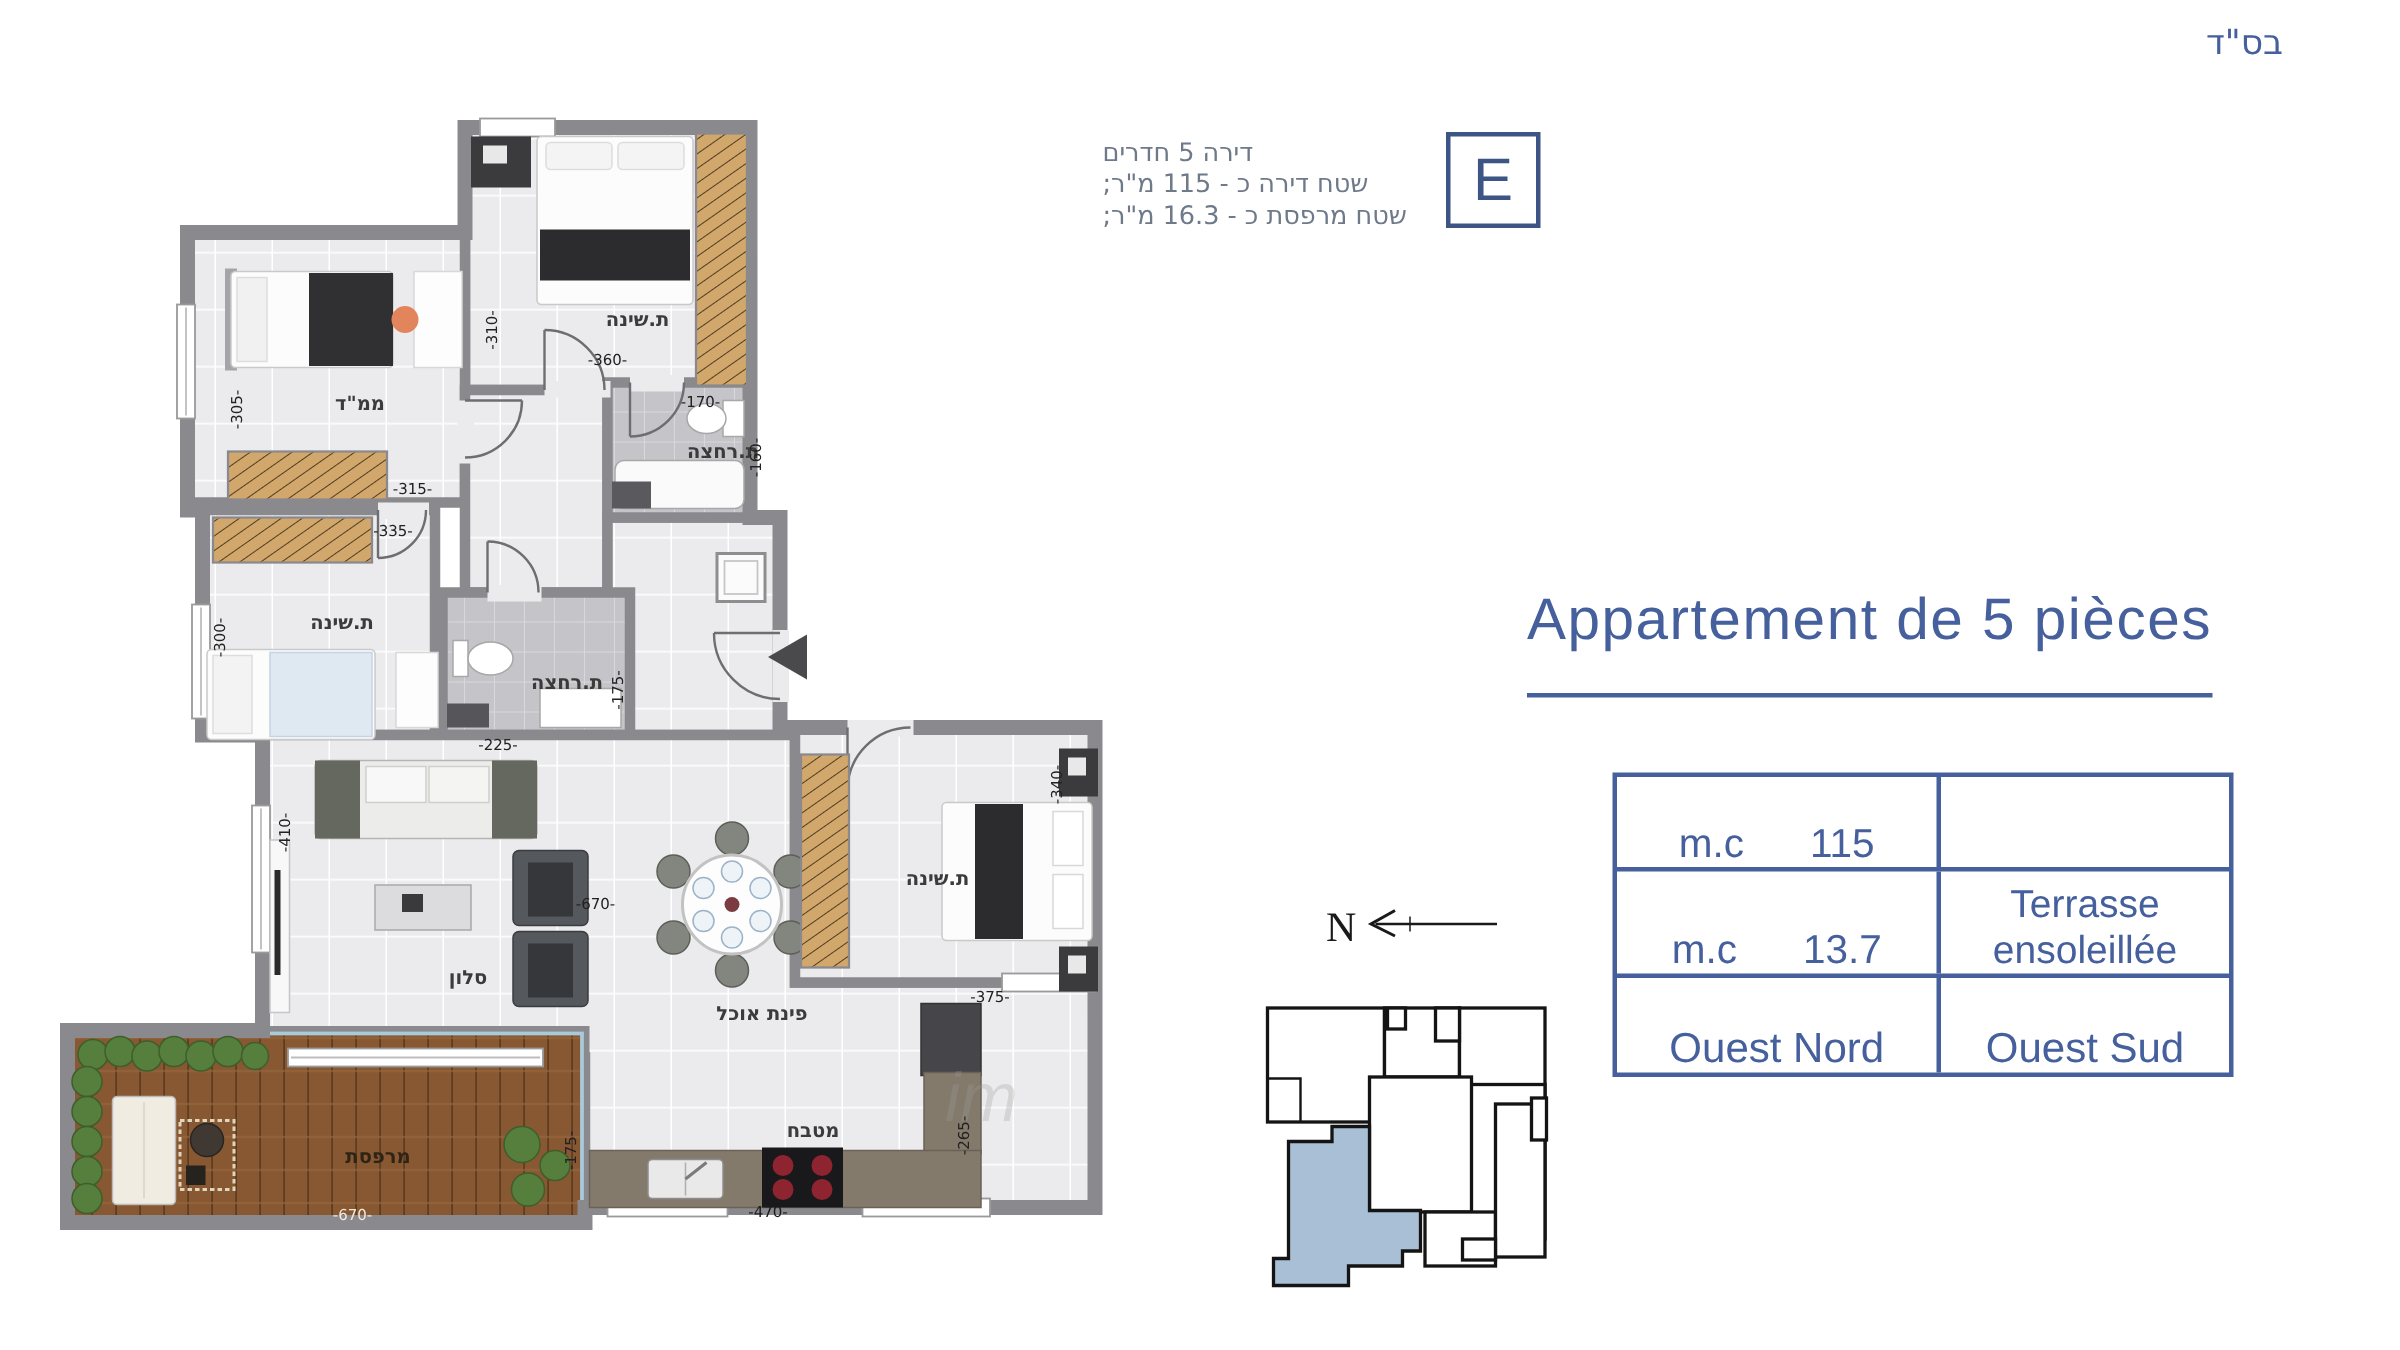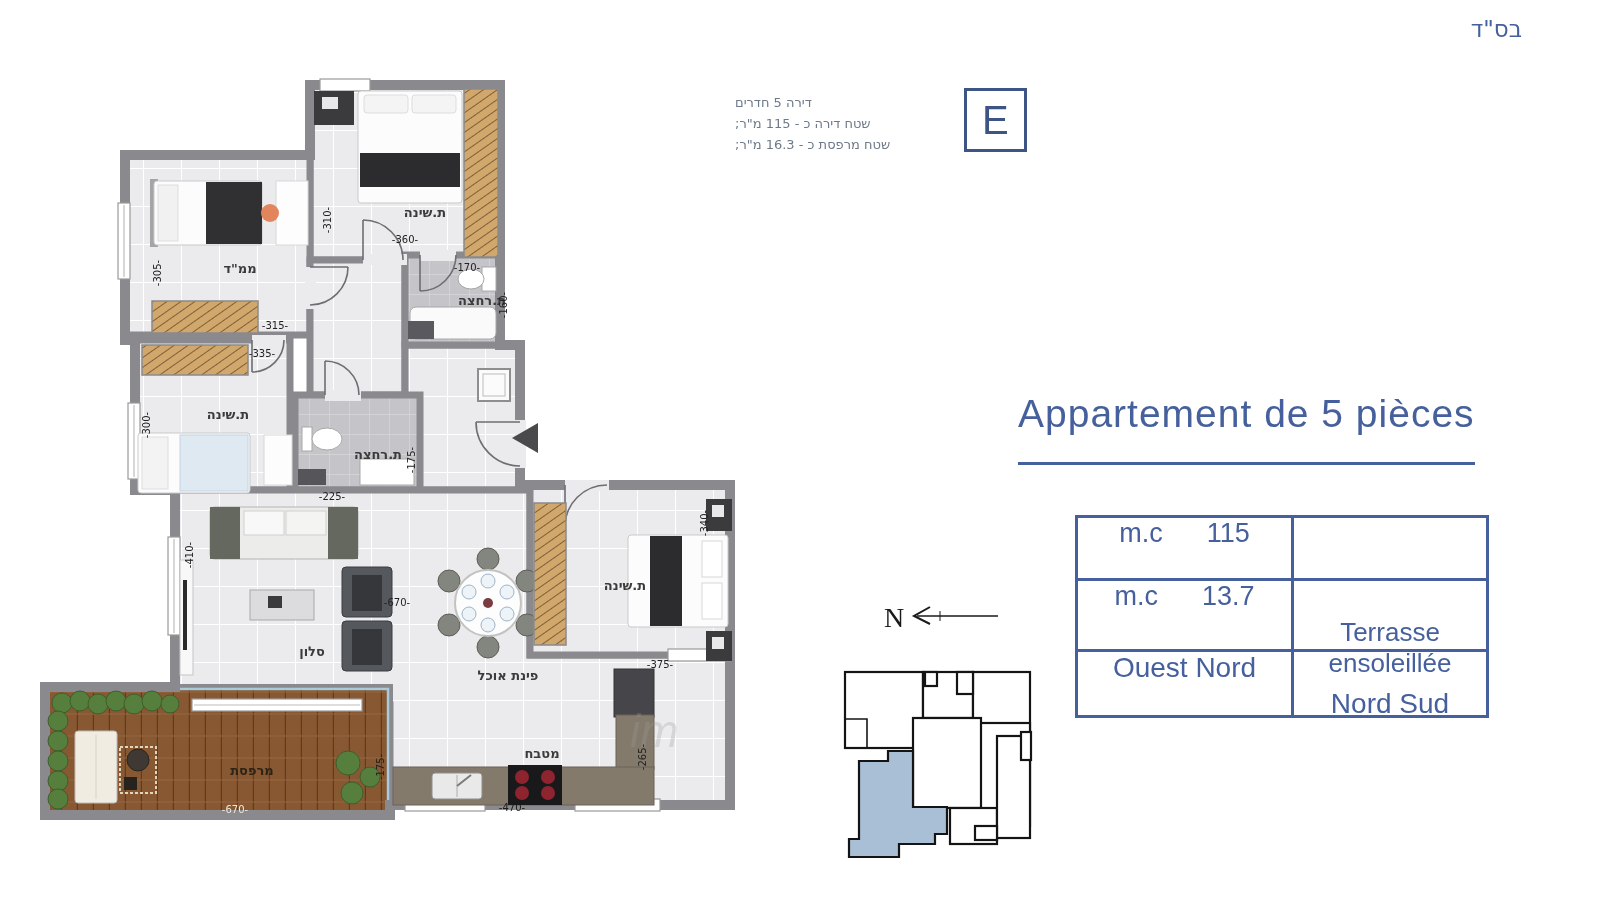--- a/index.html
+++ b/index.html
@@ -1,31 +1,31 @@
 <!DOCTYPE html>
 <html><head>
 <meta charset="utf-8">
 <style>
   html,body{margin:0;padding:0;background:#fff;}
   .canvas{position:relative;width:1600px;height:900px;background:#ffffff;overflow:hidden;
           font-family:"Liberation Sans",sans-serif;}
   .bsd{position:absolute;top:16px;right:78px;font-size:23px;color:#45609c;direction:rtl;}
   .badge-row{position:absolute;top:88px;left:735px;width:292px;display:flex;align-items:flex-start;}
-  .badge-info{width:220px;direction:rtl;text-align:left;color:#6e7a89;font-size:13px;line-height:21px;
+  .badge-info{width:220px;direction:rtl;text-align:left;color:#6e7a89;font-size:17px;line-height:21px;
               font-family:"DejaVu Sans",sans-serif;padding-top:4px;}
   .badge-box{margin-left:12px;width:58px;height:58px;border:3px solid #3d5584;display:flex;
              align-items:center;justify-content:center;}
   .badge-box span{font-size:40px;color:#3d5584;}
   .plan-title{position:absolute;left:1018px;top:392px;font-size:39px;color:#45609c;letter-spacing:1px;
               border-bottom:3px solid #45609c;padding-bottom:26px;white-space:nowrap;}
   .spec-table{position:absolute;left:1075px;top:515px;width:408px;border:3px solid #45609c;
               color:#45609c;}
   .spec-row{display:flex;border-bottom:3px solid #45609c;}
   .spec-row:last-child{border-bottom:none;}
-  .cell{display:flex;align-items:flex-start;justify-content:center;}
+  .cell{display:flex;align-items:flex-end;justify-content:center;}
   .cell-l{width:213px;border-right:3px solid #45609c;}
   .cell-r{flex:1;margin-top:36px;}
   .r1{height:60px;} .r2{height:68px;} .r3{height:63px;border-radius:22px;}
   .mc-unit{font-size:27px;margin-right:28px;}
   .mc-val{font-size:27px;margin-left:16px;}
   .dir-txt{font-size:28px;}
   .two-line{text-align:center;font-size:26px;line-height:31px;}
   .compass{position:absolute;left:870px;top:595px;}
   .keyplan{position:absolute;left:825px;top:648px;}
   .floorplan{position:absolute;left:30px;top:55px;}
@@ -67,21 +67,21 @@
       </div>
       <div class="cell cell-r">
         <div class="two-line">
           <div>Terrasse</div>
           <div>ensoleillée</div>
         </div>
       </div>
     </div>
     <div class="spec-row r3">
       <div class="cell cell-l dir-txt">Ouest Nord</div>
-      <div class="cell cell-r dir-txt">Nord Sud</div>
+      <div class="cell cell-r dir-txt">Ouest Sud</div>
     </div>
   </div>
 
   <svg class="compass" width="135" height="45">
     <text x="14" y="32" font-size="28" font-family="Liberation Serif, serif" fill="#1a1a1a">N</text>
     <line x1="47" y1="21" x2="128" y2="21" stroke="#1a1a1a" stroke-width="1.6"></line>
     <path d="M60,12 L44,21 L60,29" fill="none" stroke="#1a1a1a" stroke-width="2"></path>
     <line x1="70" y1="16" x2="70" y2="26" stroke="#1a1a1a" stroke-width="1"></line>
   </svg>
 

